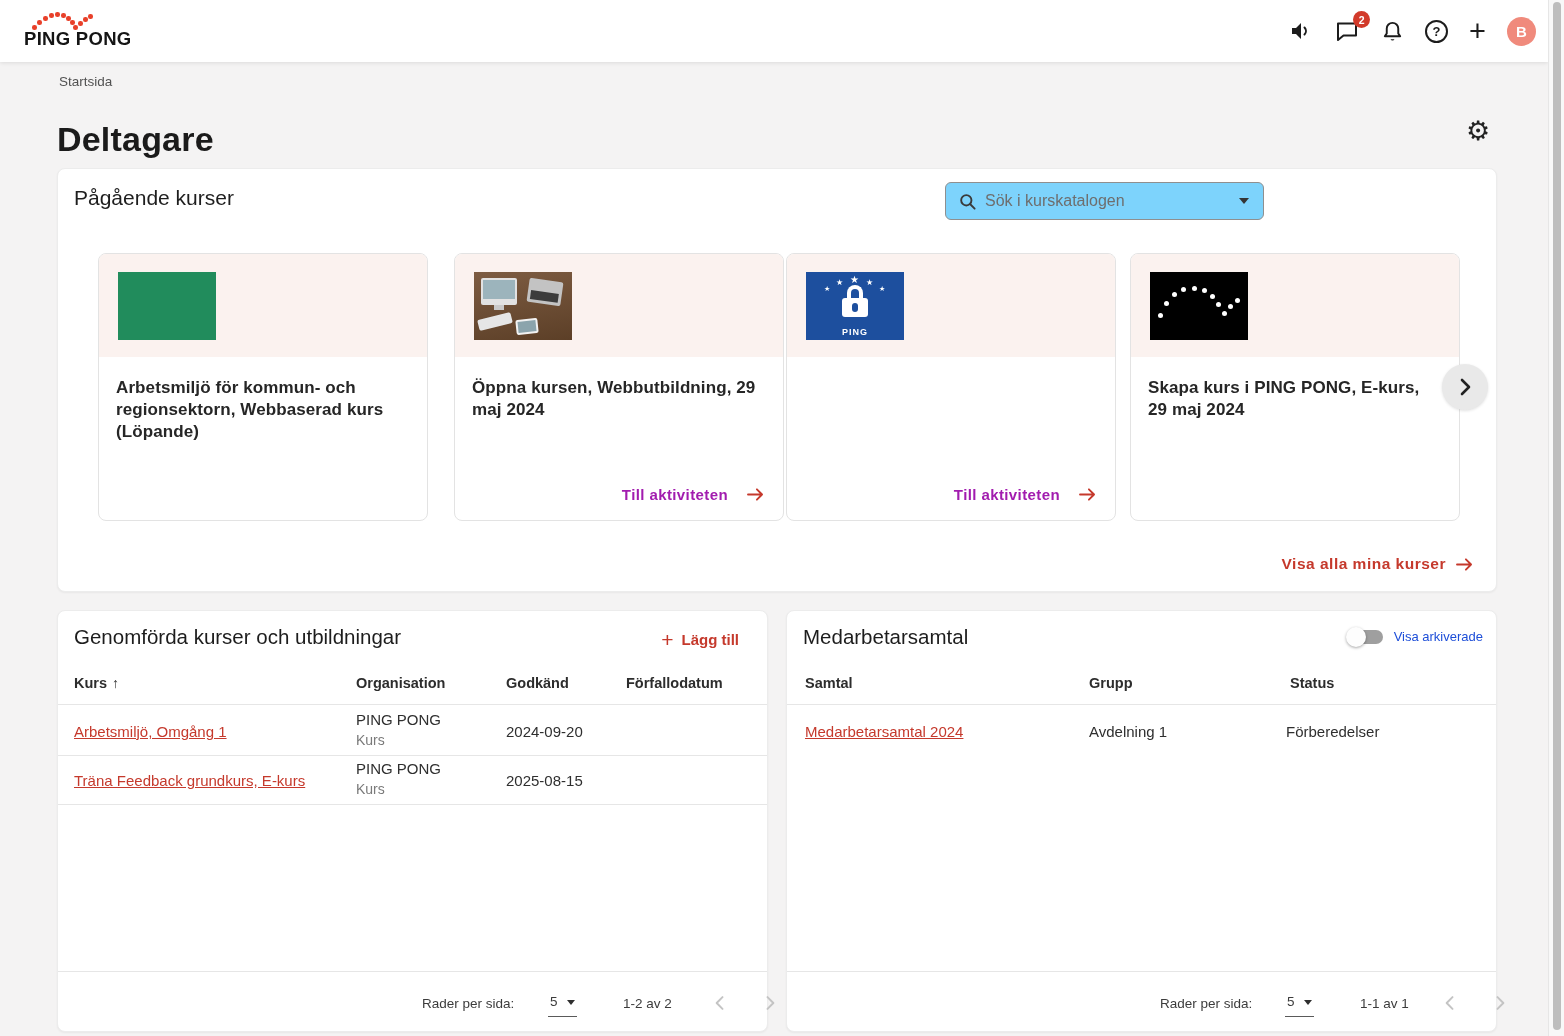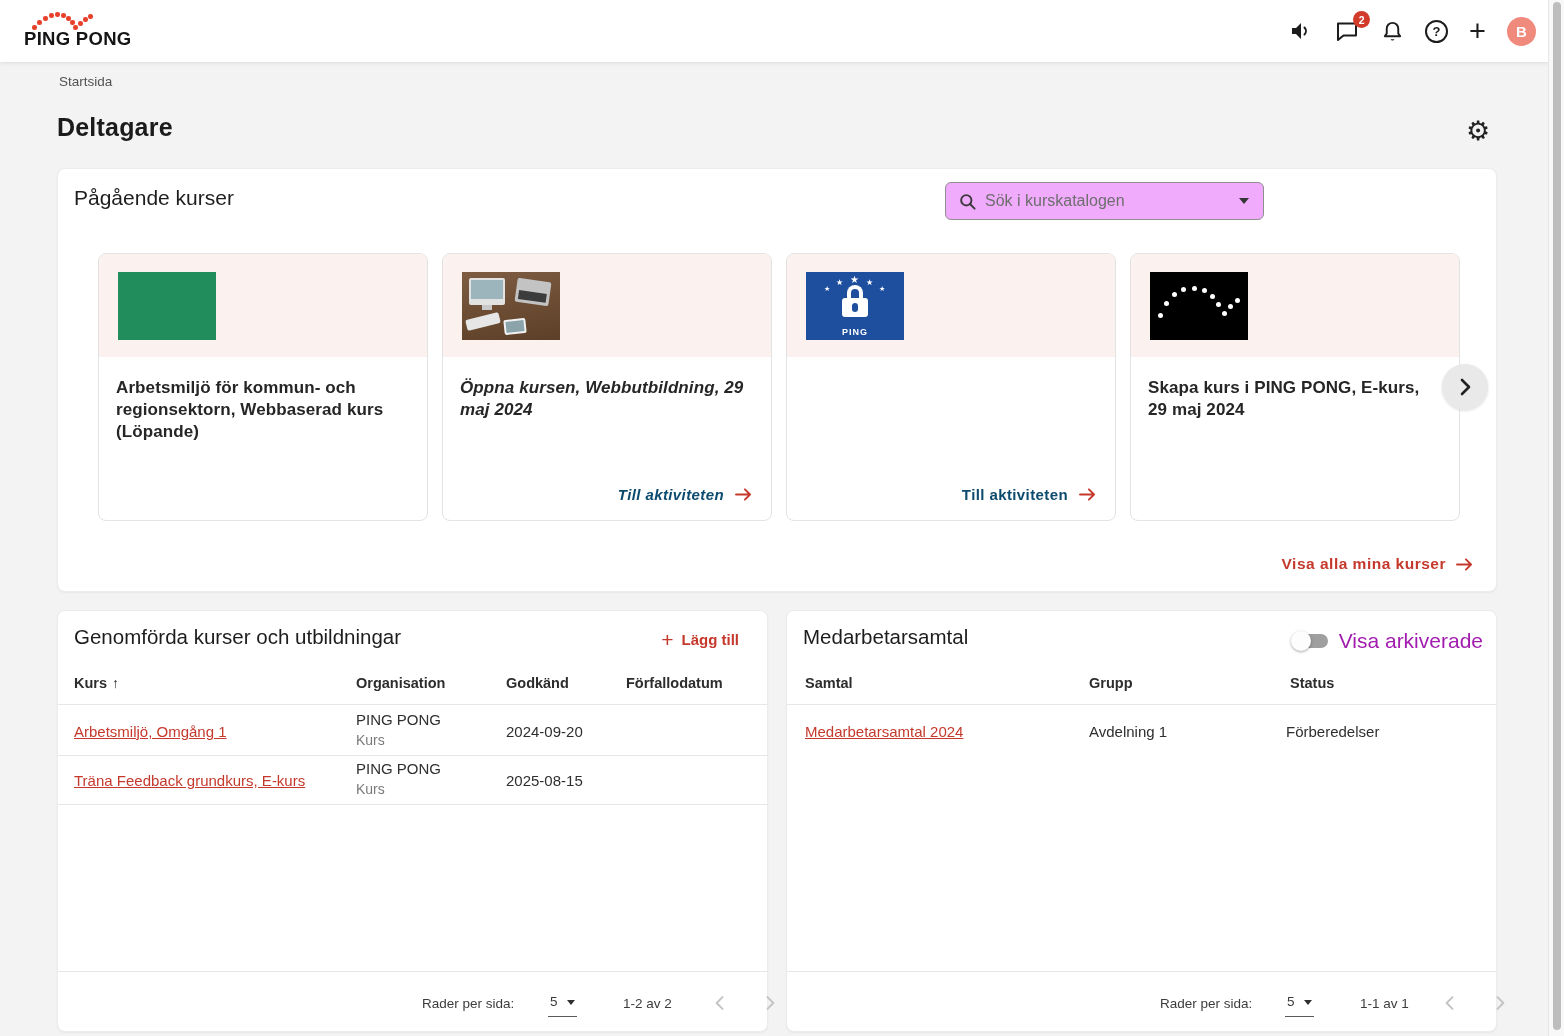--- a/index.html
+++ b/index.html
@@ -27,46 +27,46 @@
   .plus-glyph { font-size: 29px; font-weight: 400; color: #1c1c1c; line-height: 20px; }
   .avatar { width: 29px; height: 29px; border-radius: 50%; background: #f08a7c; color: #fff; font-weight: 700; font-size: 15px;
             display: flex; align-items: center; justify-content: center; cursor: pointer; }
 
   
   .scrollbar { position: absolute; right: 0; top: 0; width: 16px; height: 1036px; background: #f8f8f8; border-left: 1px solid #e6e6e6; z-index: 30; }
   .scroll-thumb { position: absolute; left: 4px; top: 2px; width: 8px; height: 1028px; background: #bdbdbd; border-radius: 4px; }
 
   
   .breadcrumb { position: absolute; left: 59px; top: 74px; font-size: 13.5px; color: #525252; cursor: pointer; }
-  .page-title { position: absolute; left: 57px; top: 113px; font-size: 25px; font-weight: 800; color: #1b1b1b; letter-spacing: .2px; }
+  .page-title { position: absolute; left: 57px; top: 120px; font-size: 34px; font-weight: 800; color: #1b1b1b; letter-spacing: .2px; }
   .settings-gear { position: absolute; left: 1466px; top: 118px; font-size: 27px; color: #222; cursor: pointer; line-height: 1; }
 
   
   .panel { position: absolute; background: #fff; border: 1px solid #ececec; border-radius: 8px; box-shadow: 0 1px 2px rgba(0,0,0,.05); }
   .panel-ongoing { left: 57px; top: 168px; width: 1440px; height: 424px; }
   .panel-title { position: absolute; left: 16px; top: 17px; font-size: 21px; font-weight: 500; color: #1e1e1e; }
 
   .search-box { position: absolute; left: 887px; top: 13px; width: 319px; height: 38px; border: 1px solid #8f8f8f; border-radius: 6px;
-                background: #f0abfc; display: flex; align-items: center; }
+                background: #7dd3fc; display: flex; align-items: center; }
   .search-box svg { margin: 0 8px 0 12px; flex: 0 0 auto; }
   .search-input { border: none; outline: none; flex: 1; font-size: 16px; color: #333; font-family: inherit; background: transparent; min-width: 0; }
   .search-input::placeholder { color: #6e6e6e; }
   .search-caret { margin-right: 14px; border-left: 5px solid transparent; border-right: 5px solid transparent; border-top: 6px solid #353535; cursor: pointer; }
 
   .catalog-btn { position: absolute; left: 1224px; top: 14px; height: 36px; padding: 0 16px; background: #b53123; border-radius: 4px;
                  color: #fff; display: flex; align-items: center; gap: 10px; font-size: 14px; font-weight: 700; letter-spacing: .8px;
                  cursor: pointer; box-shadow: 0 1px 3px rgba(0,0,0,.25); }
 
   .course-card { position: absolute; top: 84px; width: 330px; height: 268px; background: #fff; border: 1px solid #e3e3e3; border-radius: 8px; overflow: hidden; cursor: pointer; }
-  .cc-0 { left: 40px; } .cc-1 { left: 384px; font-style: italic; } .cc-2 { left: 728px; } .cc-3 { left: 1072px; }
+  .cc-0 { left: 40px; } .cc-1 { left: 396px; } .cc-2 { left: 728px; } .cc-3 { left: 1072px; }
   .cc-head { height: 103px; background: #fbf2ef; position: relative; }
   .cc-img { position: absolute; left: 19px; top: 18px; width: 98px; height: 68px; overflow: hidden; }
   .cc-title { padding: 20px 17px 0; font-size: 17px; font-weight: 700; color: #262626; line-height: 22px; letter-spacing: .1px; }
-  .cc-link { position: absolute; right: 18px; bottom: 17px; color: #0c4a6e; font-weight: 700; font-size: 15px; letter-spacing: .4px;
-             display: flex; align-items: center; gap: 10px; cursor: pointer; }
+  .cc-link { position: absolute; right: 18px; bottom: 17px; color: #a21caf; font-weight: 700; font-size: 15px; letter-spacing: .4px;
+             display: flex; align-items: center; gap: 18px; cursor: pointer; }
 
   .carousel-next { position: absolute; left: 1384px; top: 195px; width: 46px; height: 46px; border-radius: 50%; background: #e9e9e9;
                    display: flex; align-items: center; justify-content: center; cursor: pointer; z-index: 5; box-shadow: 0 1px 3px rgba(0,0,0,.12); }
 
   .show-all { position: absolute; right: 22px; bottom: 18px; color: #c5392c; font-weight: 700; font-size: 15.5px; letter-spacing: .5px;
               display: flex; align-items: center; gap: 9px; cursor: pointer; }
 
   
   .panel-completed { left: 57px; top: 610px; width: 711px; height: 422px; }
   .panel-reviews  { left: 786px; top: 610px; width: 711px; height: 422px; }
@@ -91,21 +91,21 @@
   .pg-select .caret { border-top-color: #2f2f2f; }
   .pg-range { position: absolute; top: 9px; white-space: nowrap; }
   .pg-chev { position: absolute; top: 4px; width: 24px; height: 24px; display: flex; align-items: center; justify-content: center;
              color: #c4c4c4; cursor: pointer; }
 
   
   .toggle-group { position: absolute; right: 13px; top: 18px; display: flex; align-items: center; gap: 11px; }
   .toggle { position: relative; width: 34px; height: 14px; border-radius: 8px; background: #9f9f9f; cursor: pointer; }
   .toggle-knob { position: absolute; left: -3px; top: -3px; width: 20px; height: 20px; border-radius: 50%; background: #fdfdfd;
                  box-shadow: 0 1px 3px rgba(0,0,0,.35); }
-  .toggle-label { font-size: 21px; color: #a21caf; }
+  .toggle-label { font-size: 13px; color: #1d4ed8; }
 
   
   .img-green { width: 100%; height: 100%; background: #218c5c; }
 
   .img-desk { position: relative; width: 100%; height: 100%; background: linear-gradient(170deg, #7d5c42 0%, #5c3f27 100%); }
   .img-desk .imac { position: absolute; left: 7px; top: 6px; width: 36px; height: 27px; background: #e2e2e2; border-radius: 2px; }
   .img-desk .imac-screen { position: absolute; left: 2px; top: 2px; width: 32px; height: 19px; background: #9cb4bc; }
   .img-desk .imac-stand { position: absolute; left: 20px; top: 33px; width: 10px; height: 5px; background: #c9c9c9; }
   .img-desk .laptop { position: absolute; left: 54px; top: 8px; width: 34px; height: 24px; background: #c3c3c3; border-radius: 2px; transform: rotate(8deg); }
   .img-desk .laptop-keys { position: absolute; left: 3px; top: 12px; width: 28px; height: 9px; background: #3c3c3c; }

